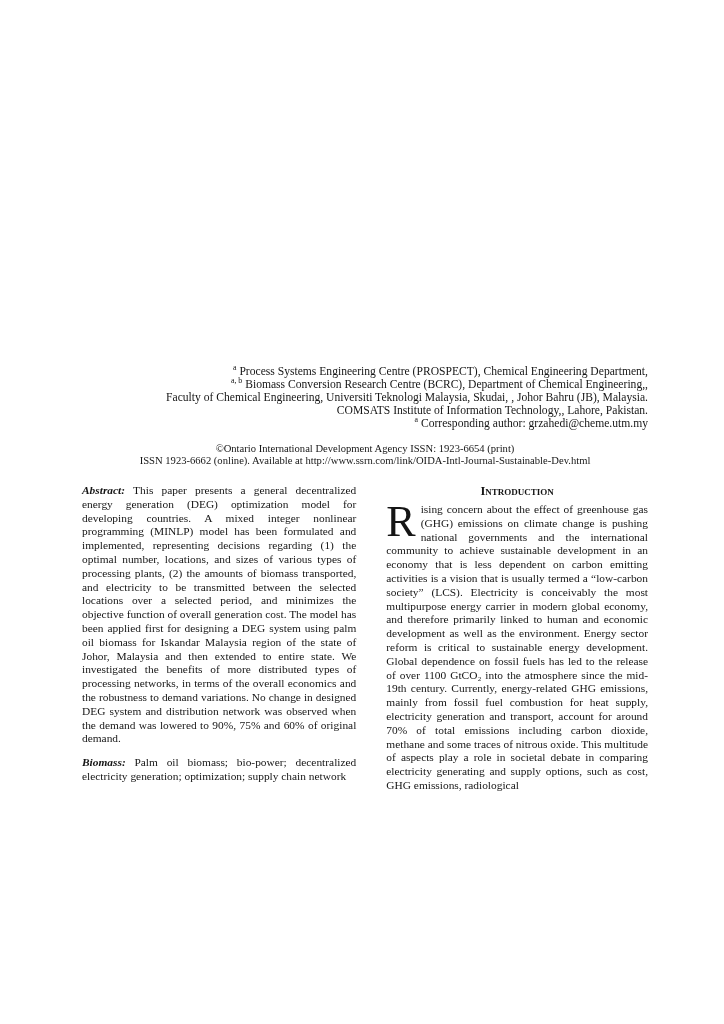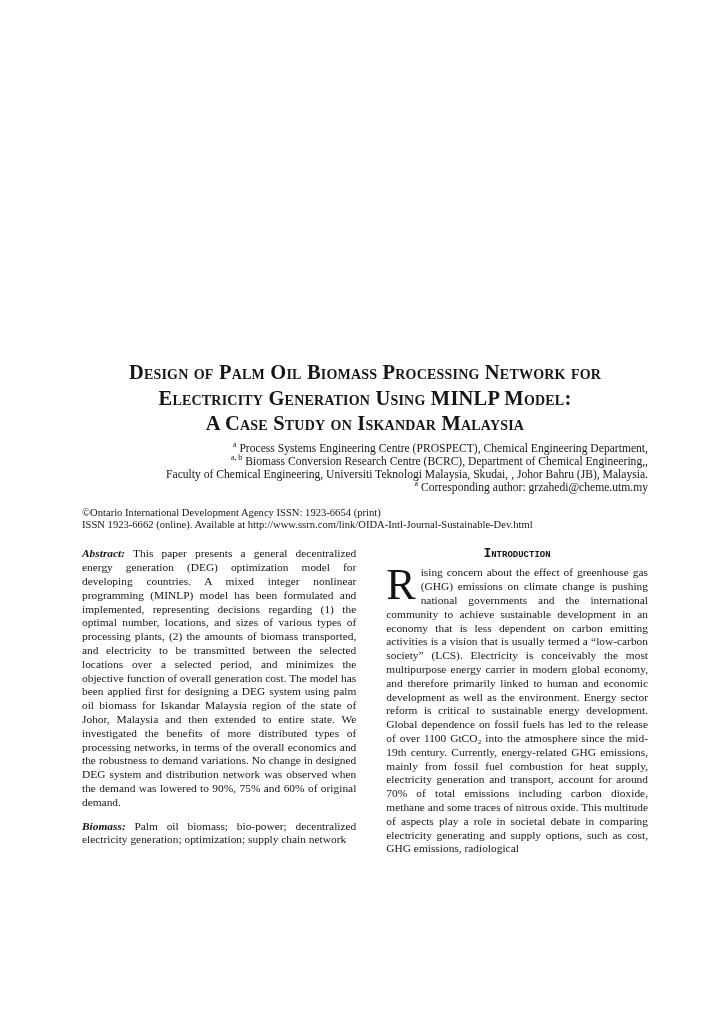--- a/index.html
+++ b/index.html
@@ -42,20 +42,21 @@
     line-height: 0;
     vertical-align: super;
   }
   .affil {
     text-align: right;
     font-size: 11.6px;
     line-height: 13.1px;
     margin-top: 5px;
   }
   .issn {
+    text-align: center;
     font-size: 10.6px;
     line-height: 11.8px;
     margin-top: 13px;
   }
   .cols {
     display: flex;
     gap: 30px;
     margin-top: 17px;
   }
   .col-left  { width: 283px; }
@@ -71,46 +72,41 @@
     font-style: italic;
   }
   .kw { margin-top: 10px; }
   .intro-head {
     text-align: center;
     font-weight: bold;
     font-variant: small-caps;
     font-size: 12.5px;
     line-height: 14px;
     margin: 0 0 5px 0;
-    font-family: Liberation Mono, monospace;
   }
   .dropcap {
     float: left;
     font-size: 44px;
     line-height: 33px;
     padding: 2px 5px 0 0;
   }
 </style>
 </head>
 <body>
 
 <div class="sheet">
   <div class="content">
 
-    <div class="title">
-      <div>Design of Palm Oil Biomass Processing Network for</div>
-      <div>Electricity Generation Using MINLP Model:</div>
-      <div>A Case Study on Iskandar Malaysia</div>
-    </div>
 
 
     <div class="affil">
       <div><sup>a</sup><span> Process Systems Engineering Centre (PROSPECT), Chemical Engineering Department,</span></div>
       <div><sup>a, b</sup><span> Biomass Conversion Research Centre (BCRC), Department of Chemical Engineering,,</span></div>
       <div><span>Faculty of Chemical Engineering, Universiti Teknologi Malaysia, Skudai, , Johor Bahru (JB), Malaysia.</span></div>
+      <div><span>COMSATS Institute of Information Technology,, Lahore, Pakistan.</span></div>
       <div><sup>a</sup><span> Corresponding author: grzahedi@cheme.utm.my</span></div>
     </div>
 
     <div class="issn">
       <div>©Ontario International Development Agency ISSN: 1923-6654 (print)</div>
       <div>ISSN 1923-6662 (online). Available at http://www.ssrn.com/link/OIDA-Intl-Journal-Sustainable-Dev.html</div>
     </div>
 
     <div class="cols">
       <div class="col-left">

